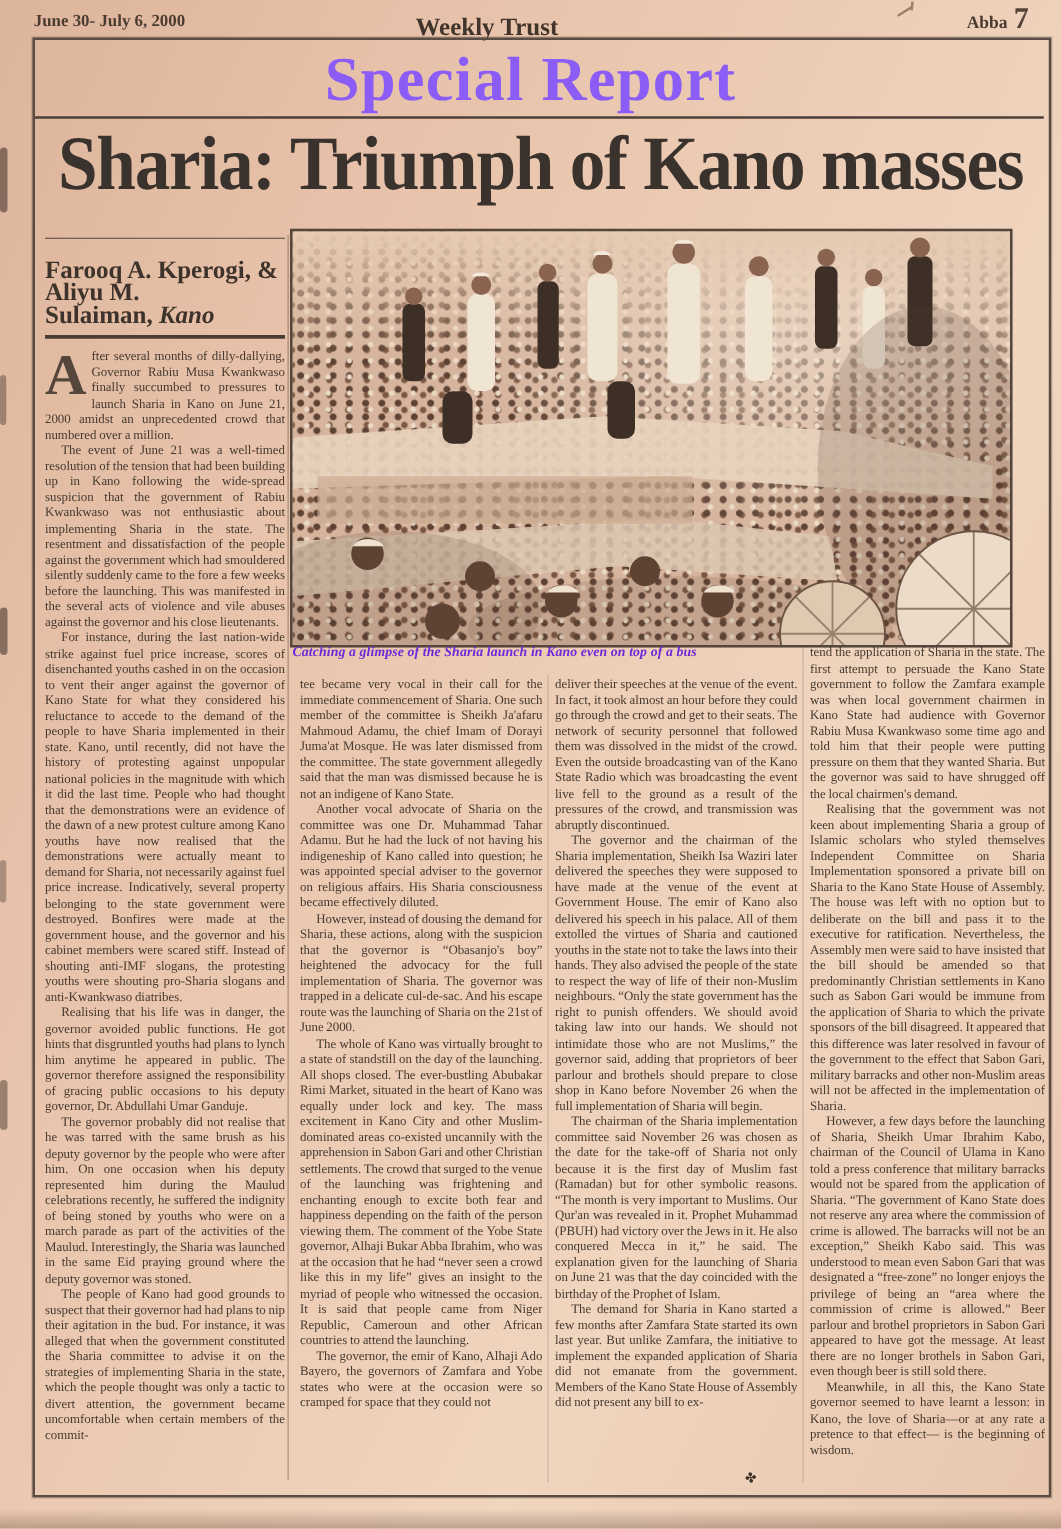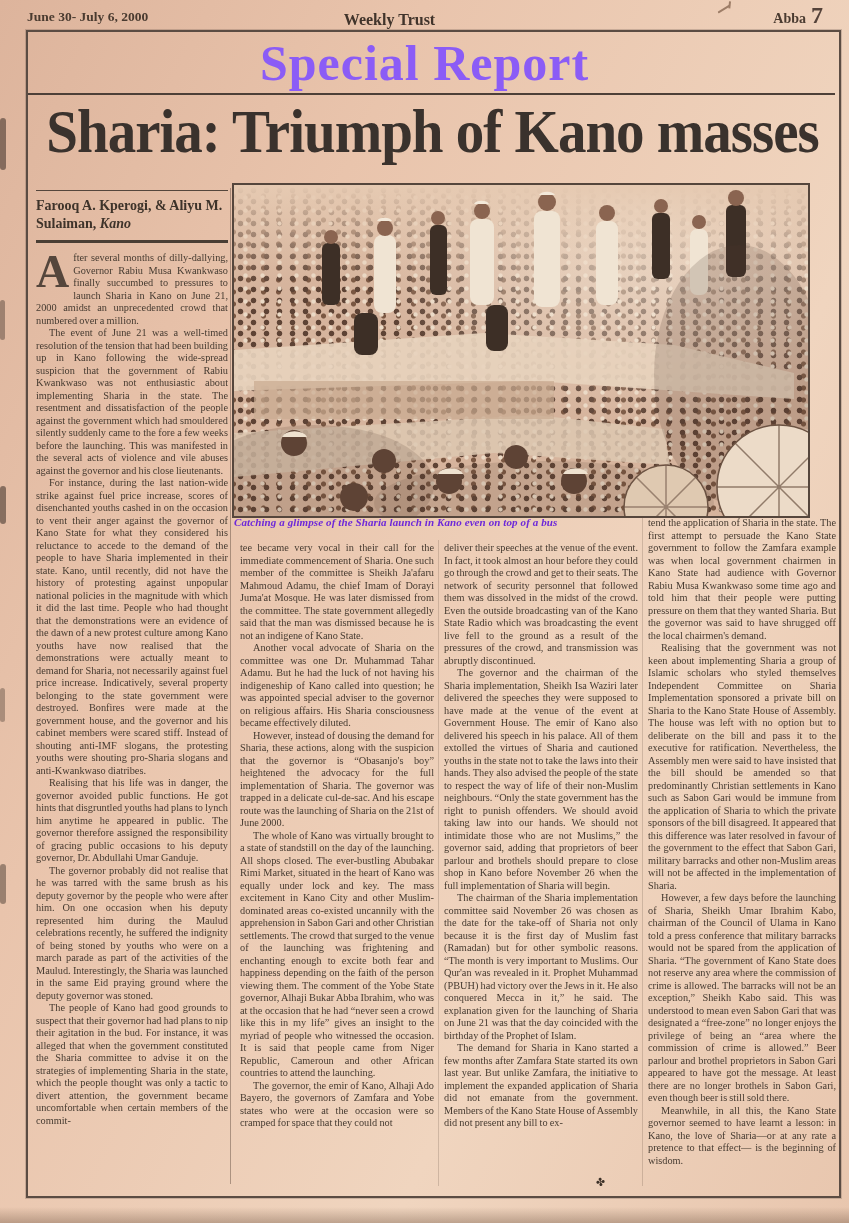--- a/index.html
+++ b/index.html
@@ -5,21 +5,21 @@
   html,body{margin:0;padding:0;}
   body{
     width:849px;height:1223px;position:relative;overflow:hidden;
     background:linear-gradient(115deg,#ddb49c 0%,#e9c4ac 30%,#f0d5bf 68%,#e8c6ae 100%);
     font-family:"Liberation Serif","DejaVu Serif",serif;
     color:#43382f;
   }
   .page{position:absolute;inset:0;border-radius:17px;}
   
   .hdr-date{position:absolute;left:27px;top:9px;font-size:13.5px;font-weight:bold;color:#4a3b30;}
-  .hdr-pub{position:absolute;left:0;right:70px;top:11px;text-align:center;font-size:16px;font-weight:bold;color:#41342b;}
+  .hdr-pub{position:absolute;left:0;right:70px;top:11px;text-align:center;font-size:20px;font-weight:bold;color:#41342b;}
   .hdr-page{position:absolute;right:26px;top:2px;font-size:14px;font-weight:bold;color:#4a3b30;}
   .hdr-page .num{font-size:24px;font-weight:bold;margin-left:5px;color:#55433a;}
   .pen-mark{position:absolute;right:118px;top:8px;width:14px;height:2px;background:#8a6a54;transform:rotate(-32deg);border-radius:2px;opacity:.8;}
   .pen-mark:after{content:"";position:absolute;right:-1px;top:-3px;width:2px;height:7px;background:#8a6a54;transform:rotate(38deg);}
   
   .frame{position:absolute;left:26px;top:30px;width:811px;height:1164px;border:2px solid #5b4c43;box-shadow:0 0 0 1px rgba(91,76,67,.25);}
   .section-title{position:absolute;left:0;right:0;top:34px;text-align:center;font-size:50px;font-weight:bold;color:#8b5cf6;letter-spacing:1px;}
   .rule-top{position:absolute;left:28px;top:93px;width:807px;height:2px;background:#4d4038;}
   .headline{position:absolute;left:28px;right:12px;top:96px;text-align:center;font-size:57px;font-weight:bold;color:#3a322d;letter-spacing:-1px;white-space:nowrap;transform:scaleY(1.08);transform-origin:top;}
   
@@ -38,22 +38,22 @@
   .caption{position:absolute;left:234px;top:516px;width:404px;font-size:11px;font-weight:bold;font-style:italic;color:#6d28d9;letter-spacing:.1px;}
   
   .col{position:absolute;font-size:10.3px;line-height:12.5px;text-align:justify;word-spacing:-0.4px;color:#453a30;overflow:hidden;}
   .col p{margin:0;text-indent:13px;}
   .col p.cont{text-indent:0;}
   .col1{left:36px;top:190px;width:192px;height:992px;}
   .col2{left:240px;top:542px;width:194px;height:644px;}
   .col3{left:444px;top:542px;width:194px;height:644px;}
   .col4{left:648px;top:517px;width:188px;height:669px;}
   
-  .byline{border-top:1px solid #55463c;border-bottom:3px solid #4a3e34;padding:6px 0 7px 0;margin-bottom:9px;
-    font-size:14px;font-weight:bold;line-height:18px;color:#3e332a;text-align:left;word-spacing:0;}
+  .byline{border-top:1px solid #55463c;border-bottom:3px solid #4a3e34;padding:16px 0 7px 0;margin-bottom:9px;
+    font-size:20px;font-weight:bold;line-height:18px;color:#3e332a;text-align:left;word-spacing:0;}
   .byline .loc{font-style:italic;}
   .dropcap{float:left;font-size:46px;line-height:36px;font-weight:bold;color:#55463c;padding:2px 4px 0 0;}
   
   .vline{position:absolute;width:1px;background:rgba(90,72,60,.45);}
   .vl1{left:230px;top:188px;height:996px;}
   .vl2{left:438px;top:540px;height:646px;background:rgba(90,72,60,.22);}
   .vl3{left:642px;top:516px;height:670px;background:rgba(90,72,60,.22);}
   .endmark{position:absolute;left:596px;top:1176px;font-size:11px;color:#3c3027;transform:rotate(-8deg);}
   
   .smudge{position:absolute;background:#3a2e26;border-radius:3px;opacity:.55;}

